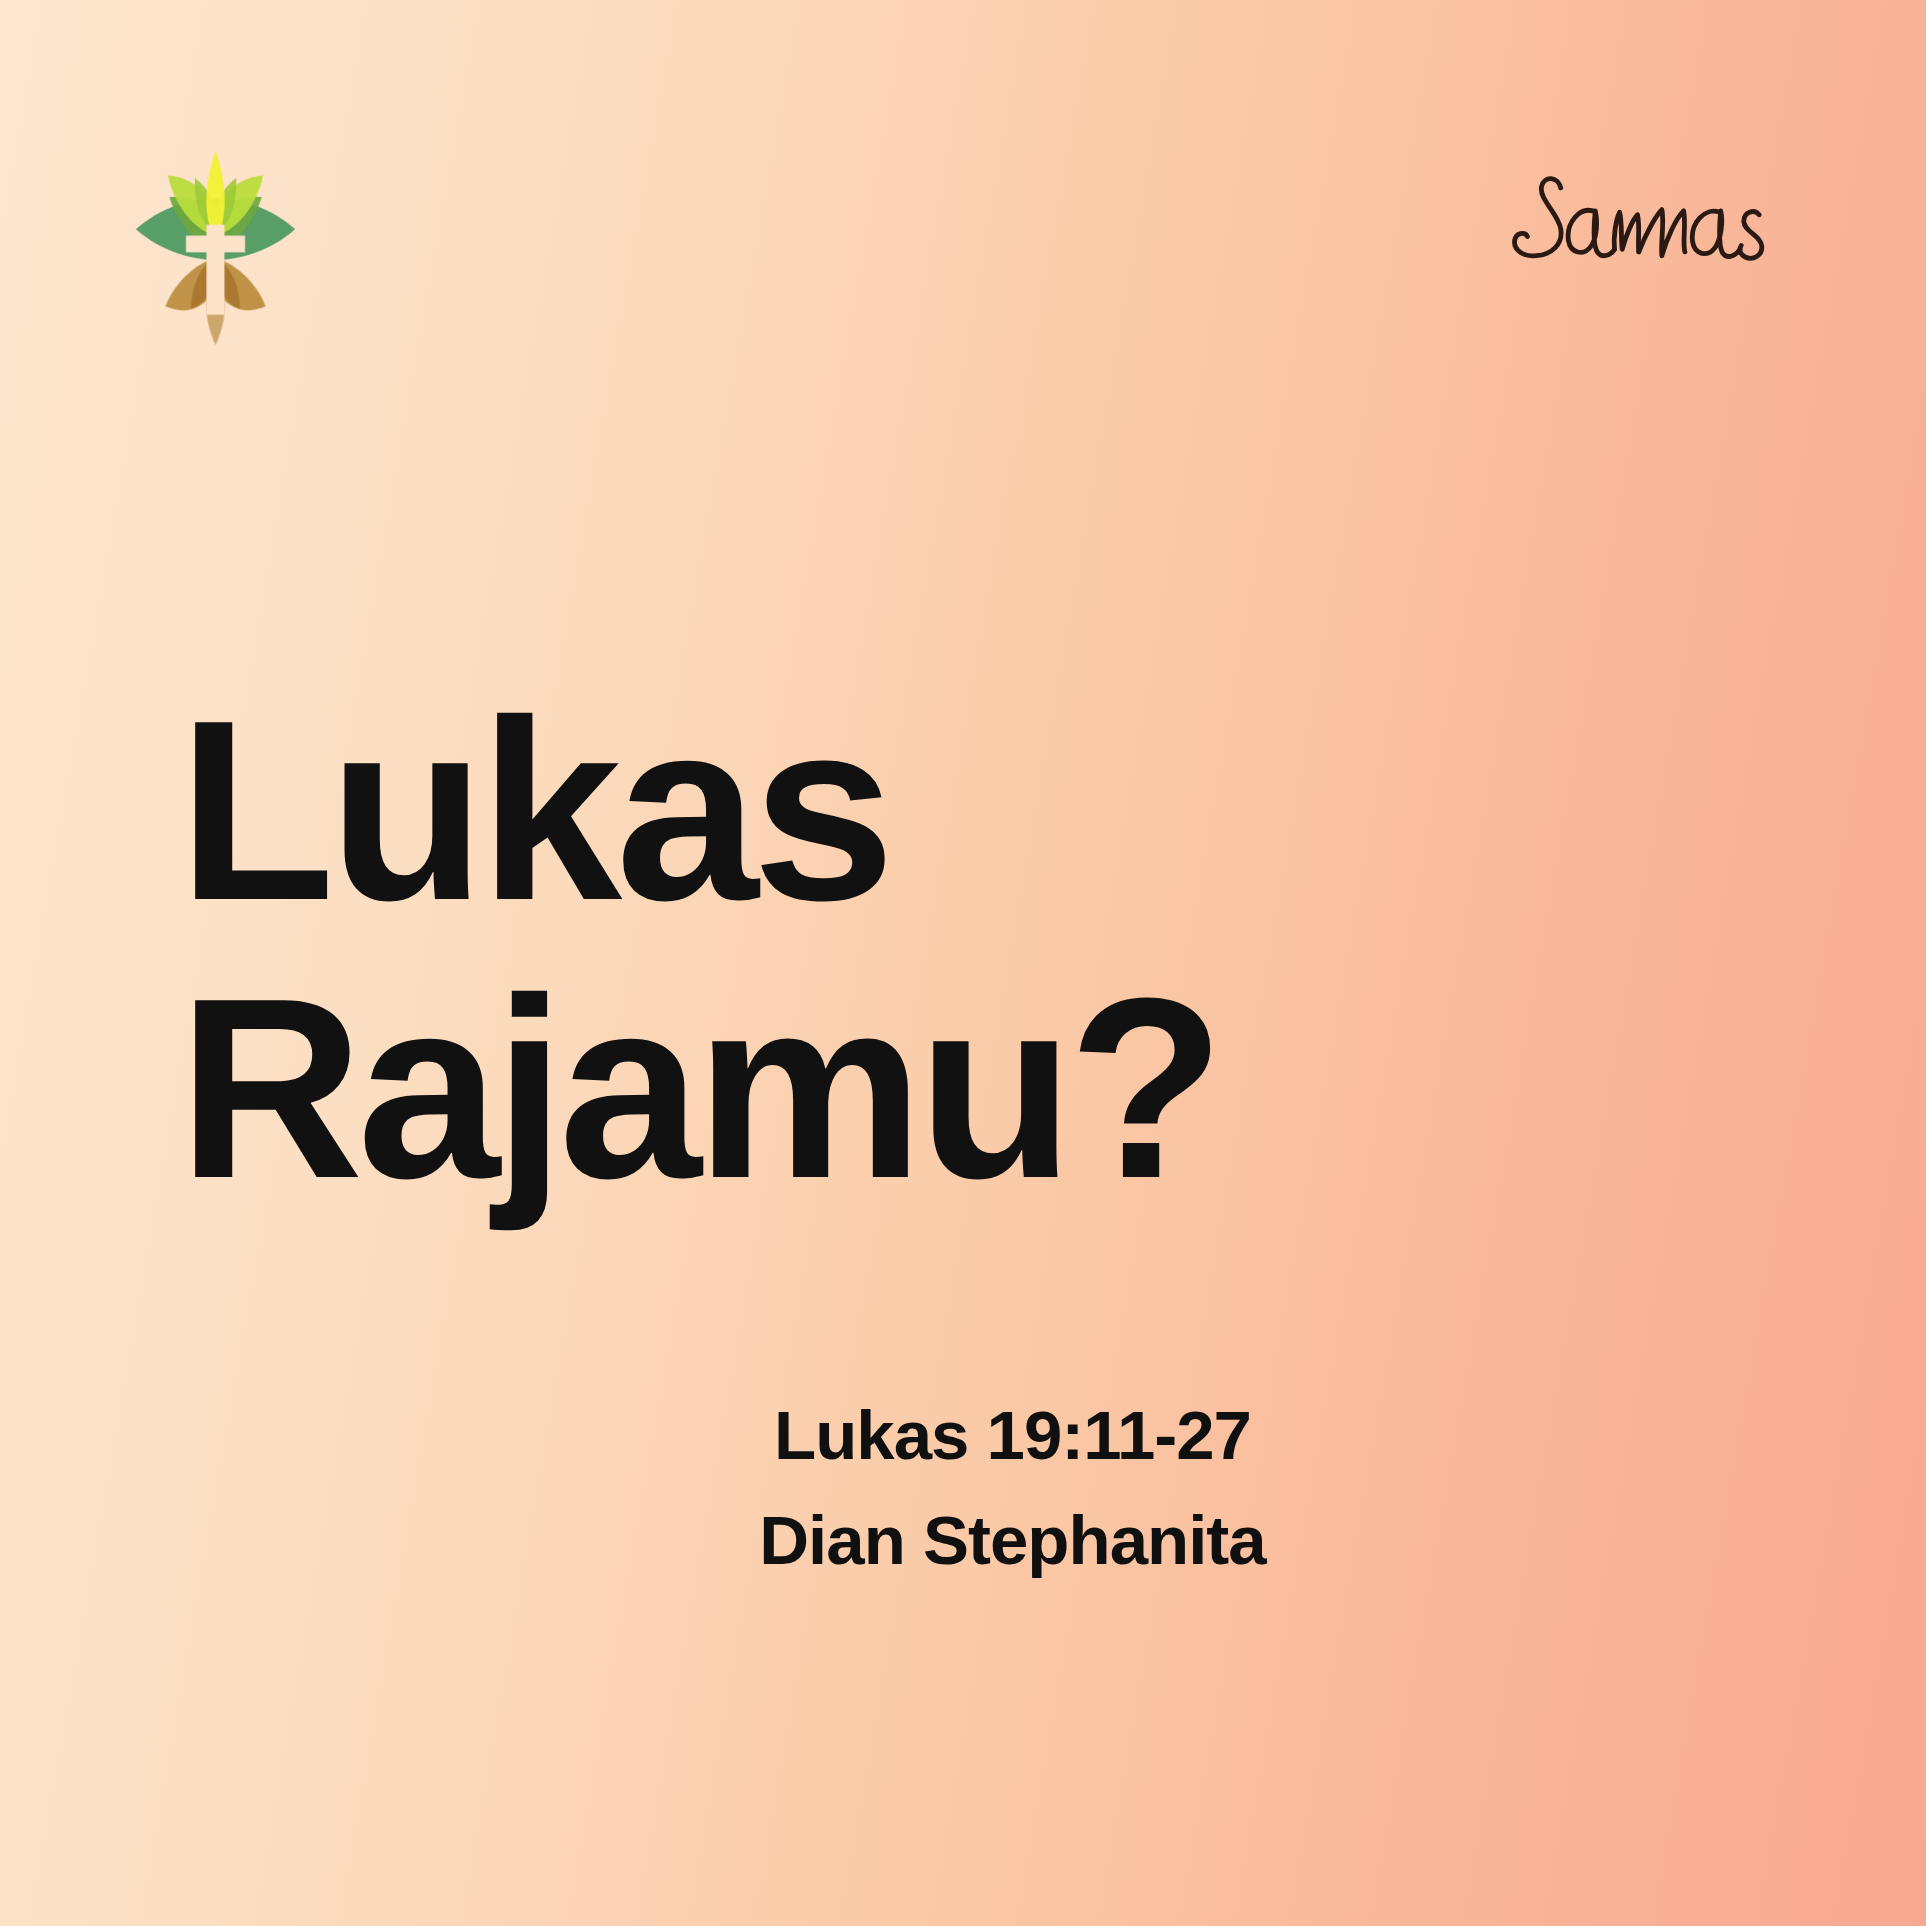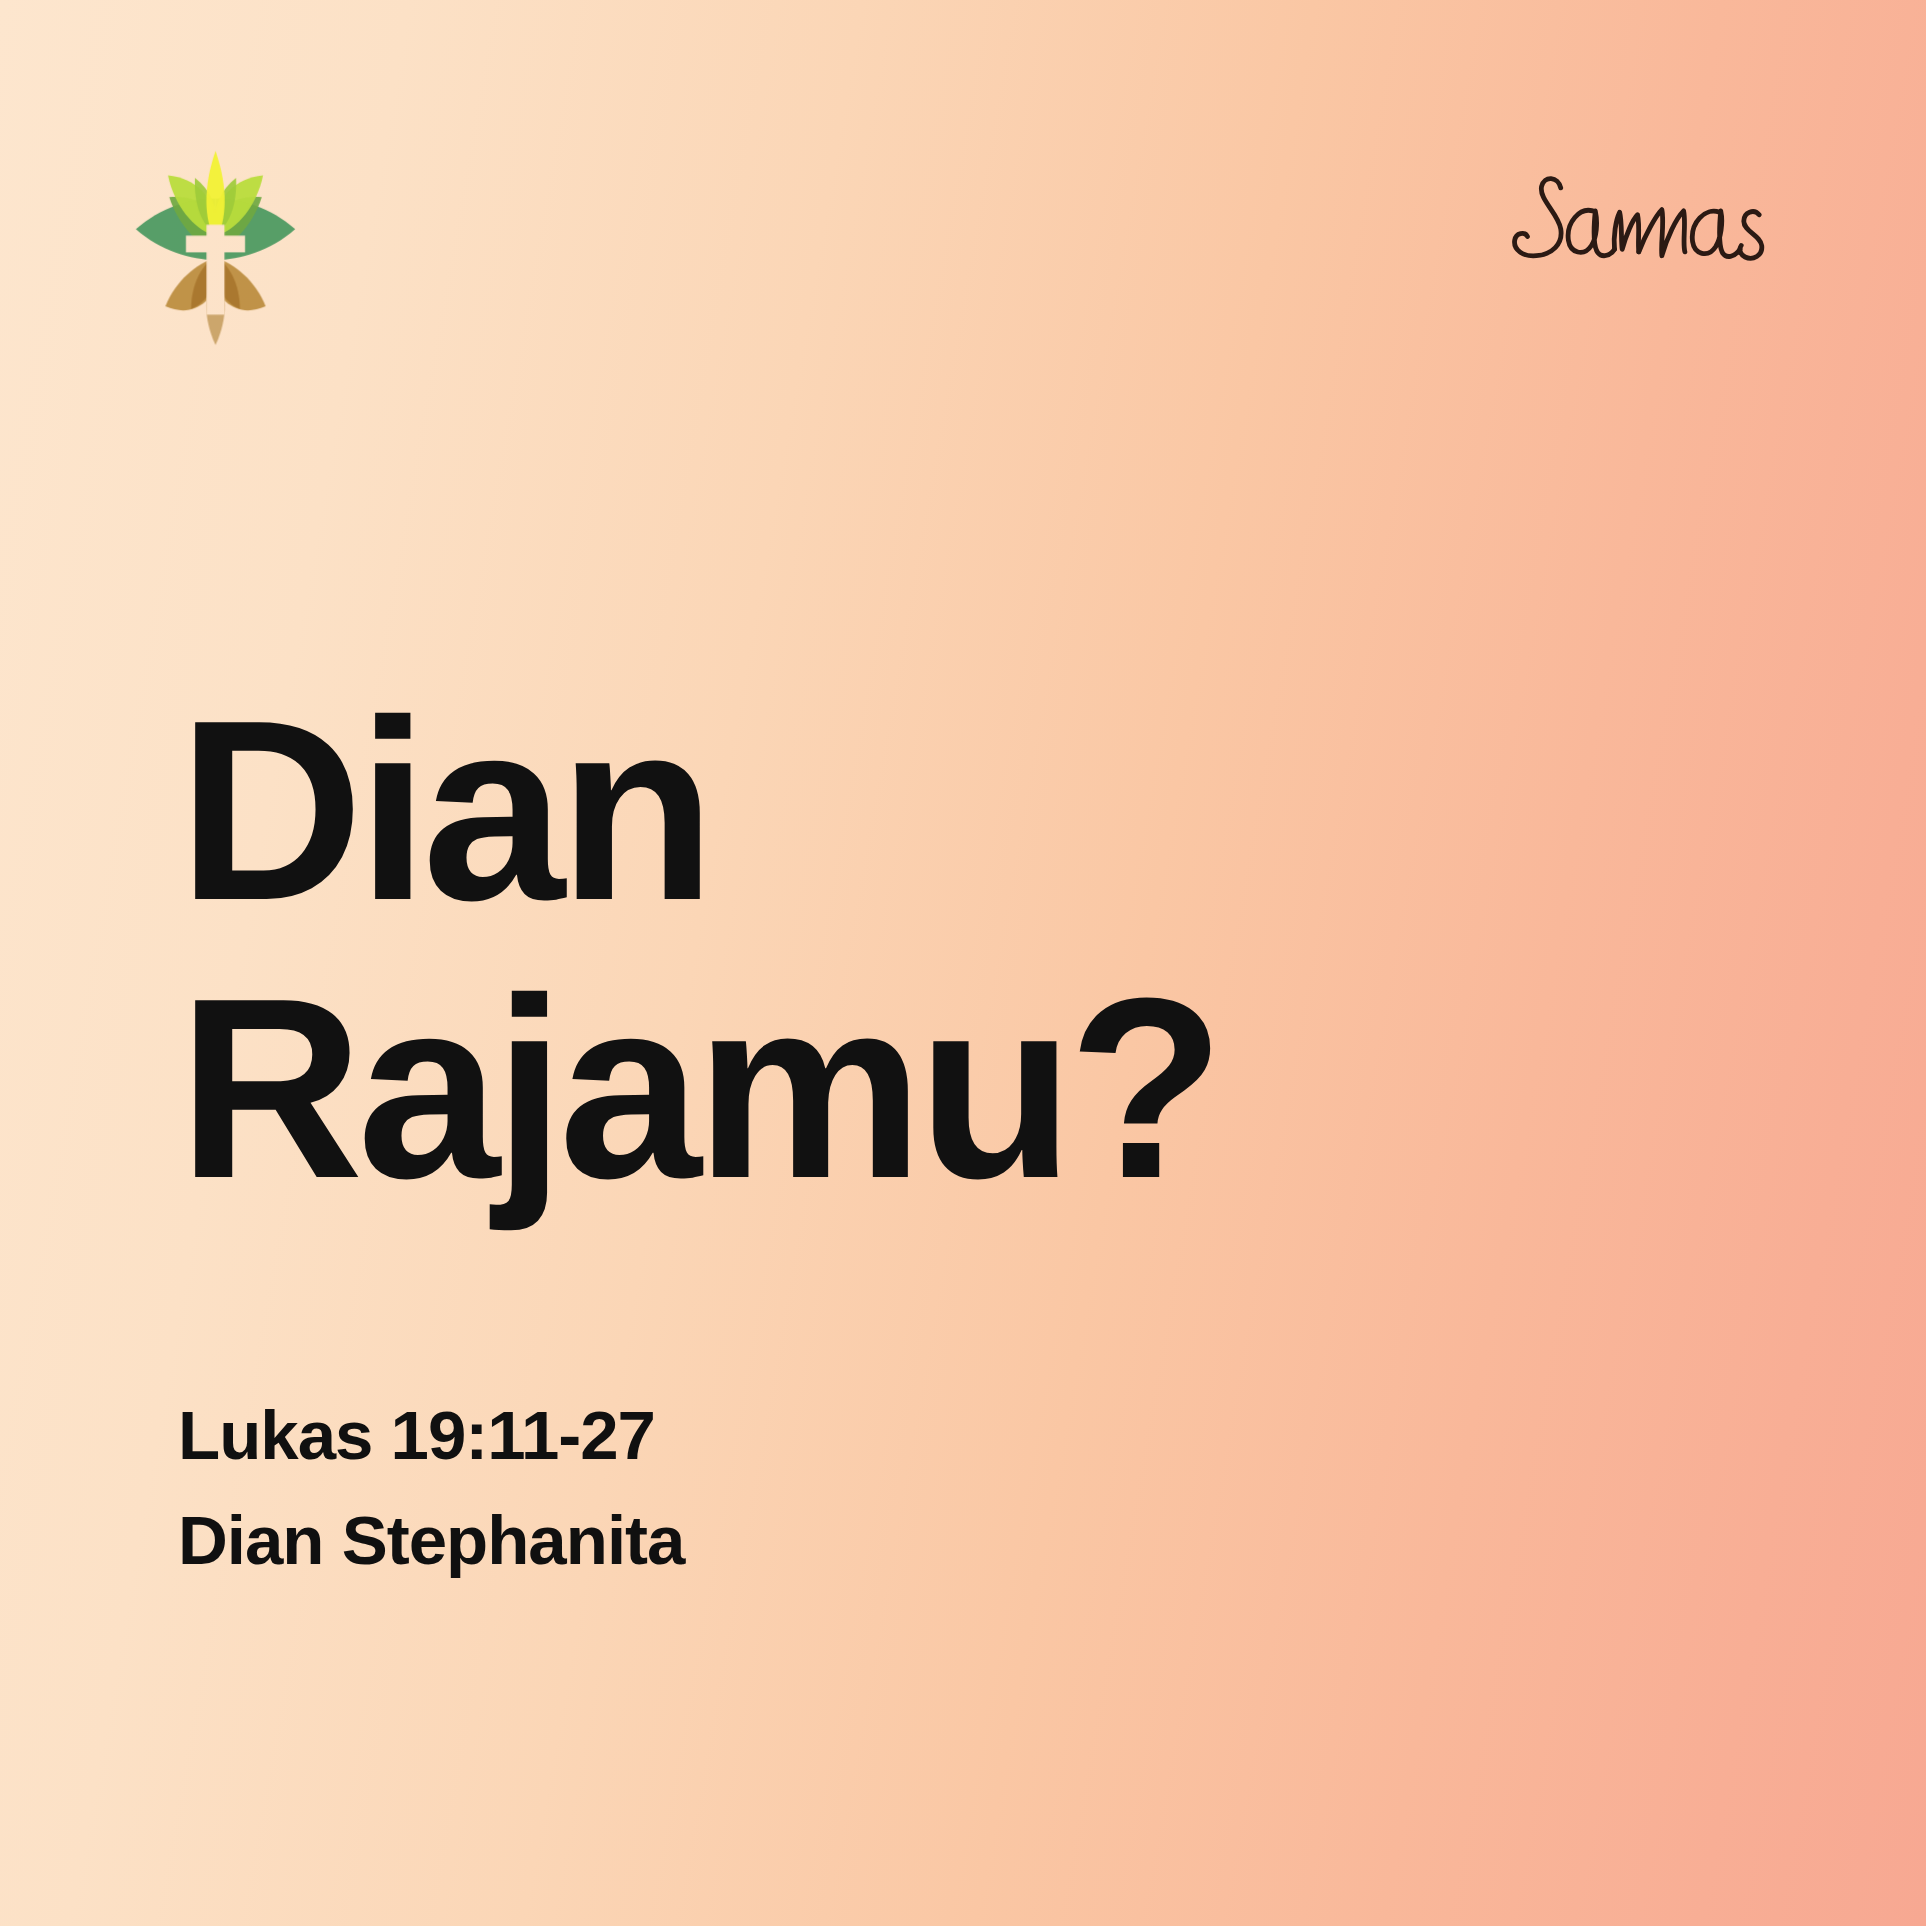--- a/index.html
+++ b/index.html
@@ -70,21 +70,21 @@
     left: 178px;
     top: 1384px;
     width: 1669px;
     font-family: "Liberation Sans", sans-serif;
     font-weight: 700;
     font-size: 69px;
     line-height: 1.52;
     letter-spacing: -1px;
     color: #101010;
   }
-  .meta-line { display: block; white-space: nowrap; }
+  .meta-line { display: block; white-space: nowrap; text-align: center; }
 </style>
 </head>
 <body>
 
 <div class="slide">
 
   <div class="logo-mark">
     <svg viewBox="0 0 260 330" xmlns="http://www.w3.org/2000/svg" aria-hidden="true">
       <defs>
         <mask id="crossMask">
@@ -144,21 +144,21 @@
         <path d="M344 80 C 322 72, 298 96, 302 126 C 305 146, 326 152, 338 134
                  C 346 121, 350 96, 346 78 C 344 100, 342 128, 348 142
                  C 354 154, 368 150, 376 138"></path>
 
         <path d="M406 84 C 398 74, 382 80, 382 94 C 382 110, 408 116, 410 132
                  C 412 148, 396 156, 384 150 C 376 146, 374 138, 378 132"></path>
       </g>
     </svg>
   </div>
 
-  <h1 class="headline">Dian
+  <h1 class="headline">Lukas
 Rajamu?</h1>
 
   <div class="meta">
     <span class="meta-line">Lukas 19:11-27</span>
     <span class="meta-line">Dian Stephanita</span>
   </div>
 
 </div>
 
 

